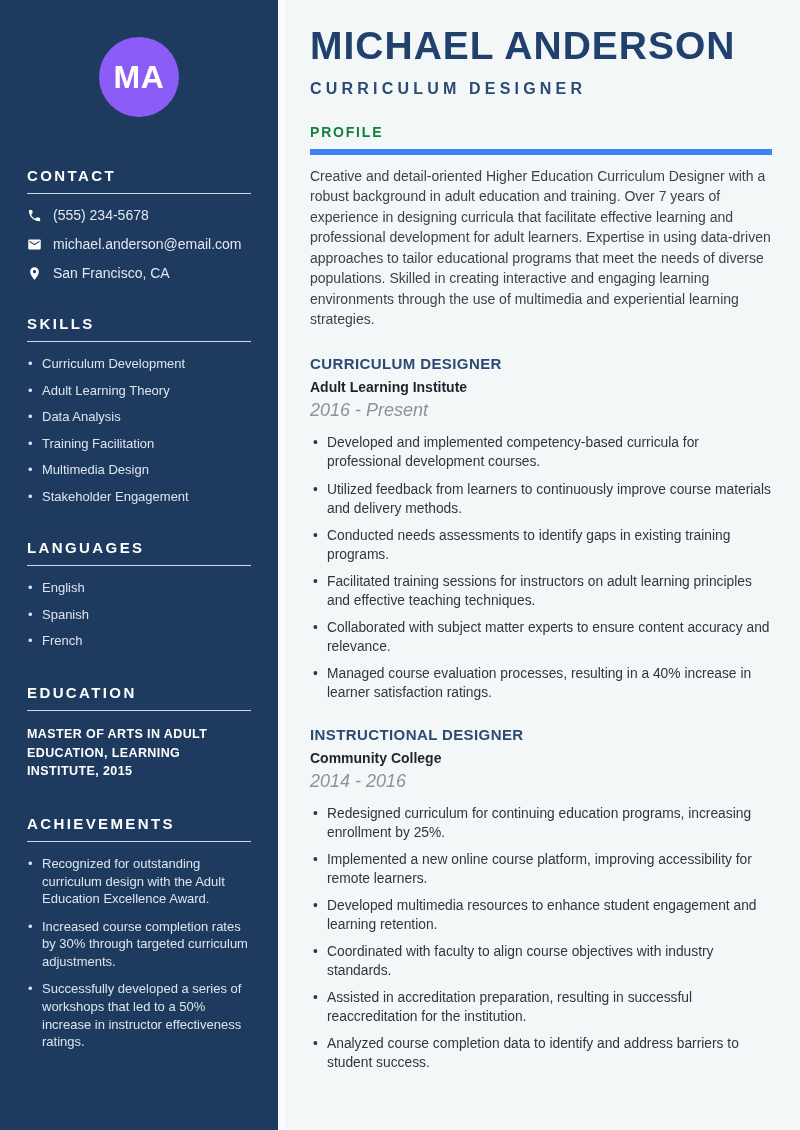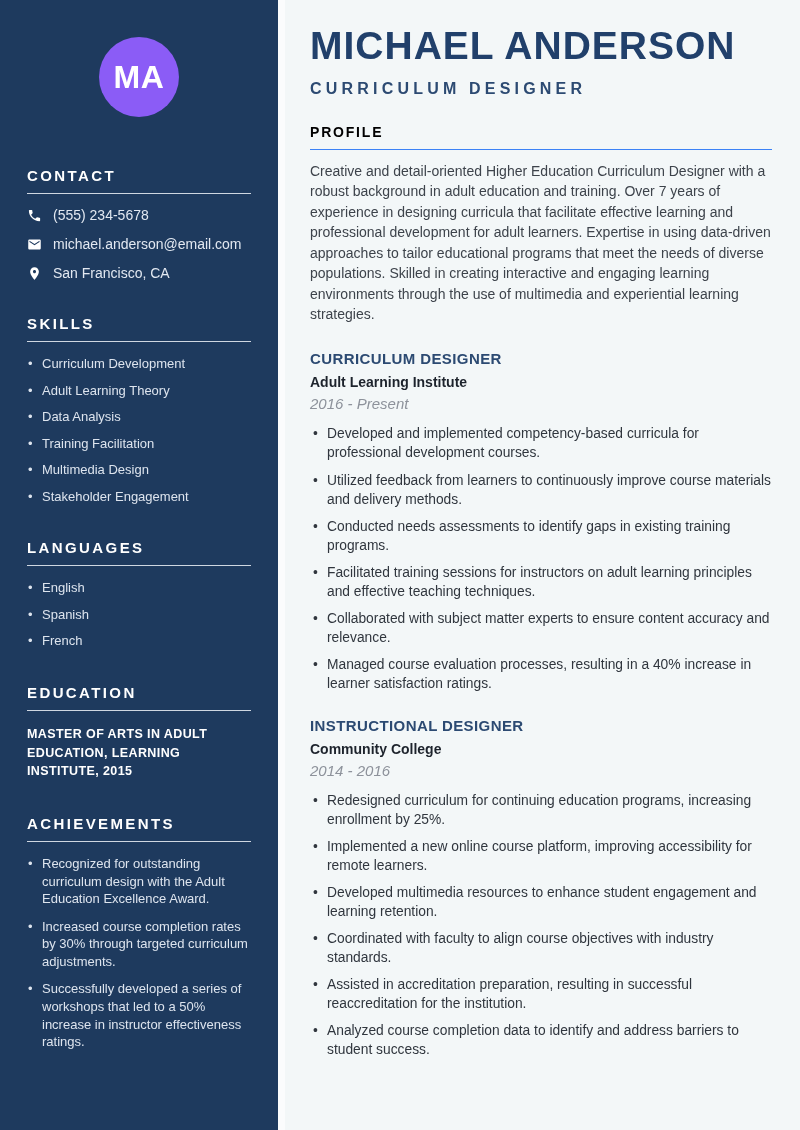--- a/index.html
+++ b/index.html
@@ -88,23 +88,23 @@
   .role {
     margin-top: 13px;
     font-size: 16px; font-weight: 600;
     letter-spacing: 4.2px;
     color: #2c4a72;
   }
   .m-sec { margin-top: 26px; }
   .m-title {
     font-size: 14px; font-weight: 700;
     letter-spacing: 1.8px;
-    color: #000000;
+    color: #15803d;
     padding-bottom: 9px;
-    border-bottom: 1px solid #3b82f6;
+    border-bottom: 6px solid #3b82f6;
   }
   .profile-text {
     margin-top: 11px;
     font-size: 14px;
     line-height: 1.46;
     color: #3d434b;
   }
   .job { margin-top: 14px; }
   .job + .job { margin-top: 24px; }
   .job-title {
@@ -112,21 +112,21 @@
     color: #2c4a72;
     letter-spacing: 0.4px;
   }
   .job-company {
     margin-top: 7px;
     font-size: 14px; font-weight: 700;
     color: #1d232c;
   }
   .job-dates {
     margin-top: 5px;
-    font-size: 15px; font-style: italic;
+    font-size: 18px; font-style: italic;
     color: #8d929b;
   }
   .m-list { list-style: none; margin-top: 12px; }
   .m-list li {
     position: relative;
     padding-left: 17px;
     font-size: 13.8px;
     line-height: 1.38;
     color: #30363e;
     margin-bottom: 8px;

